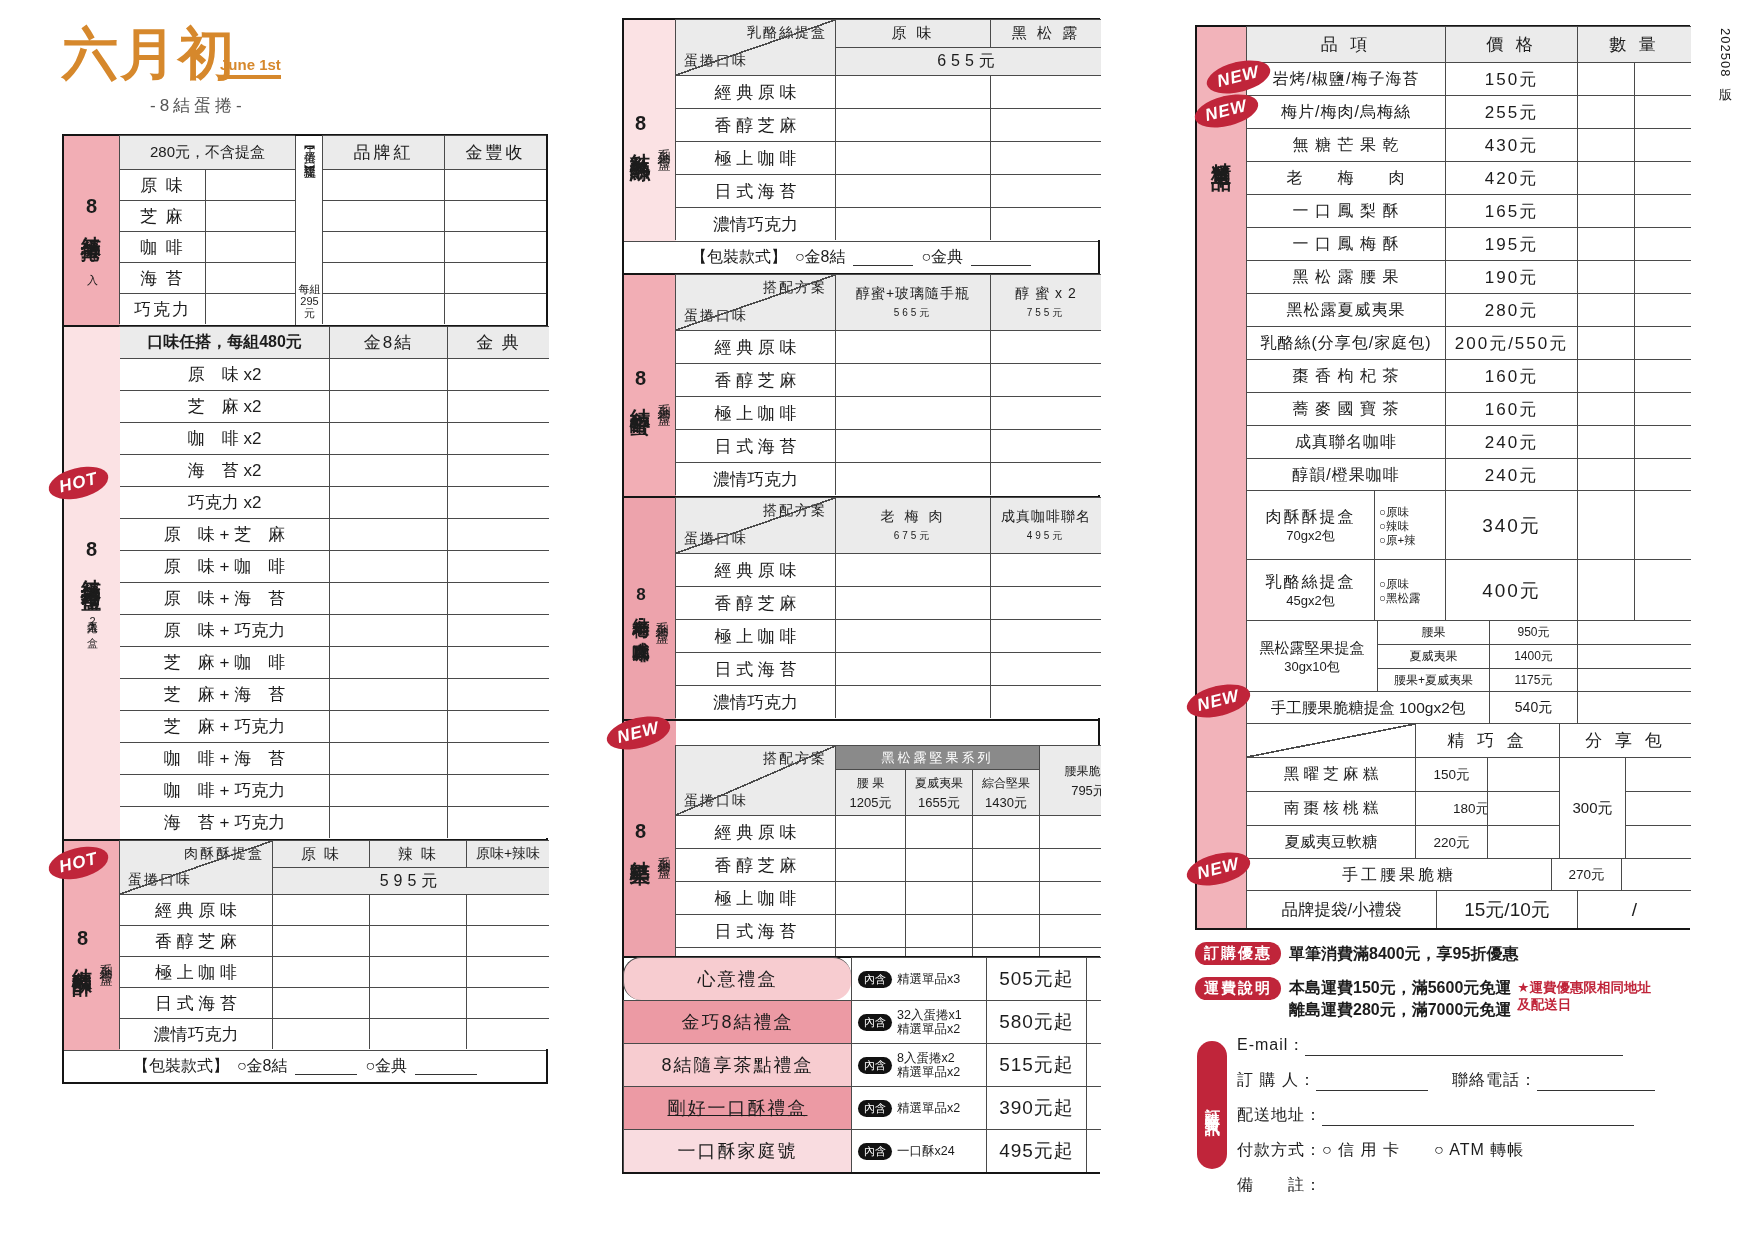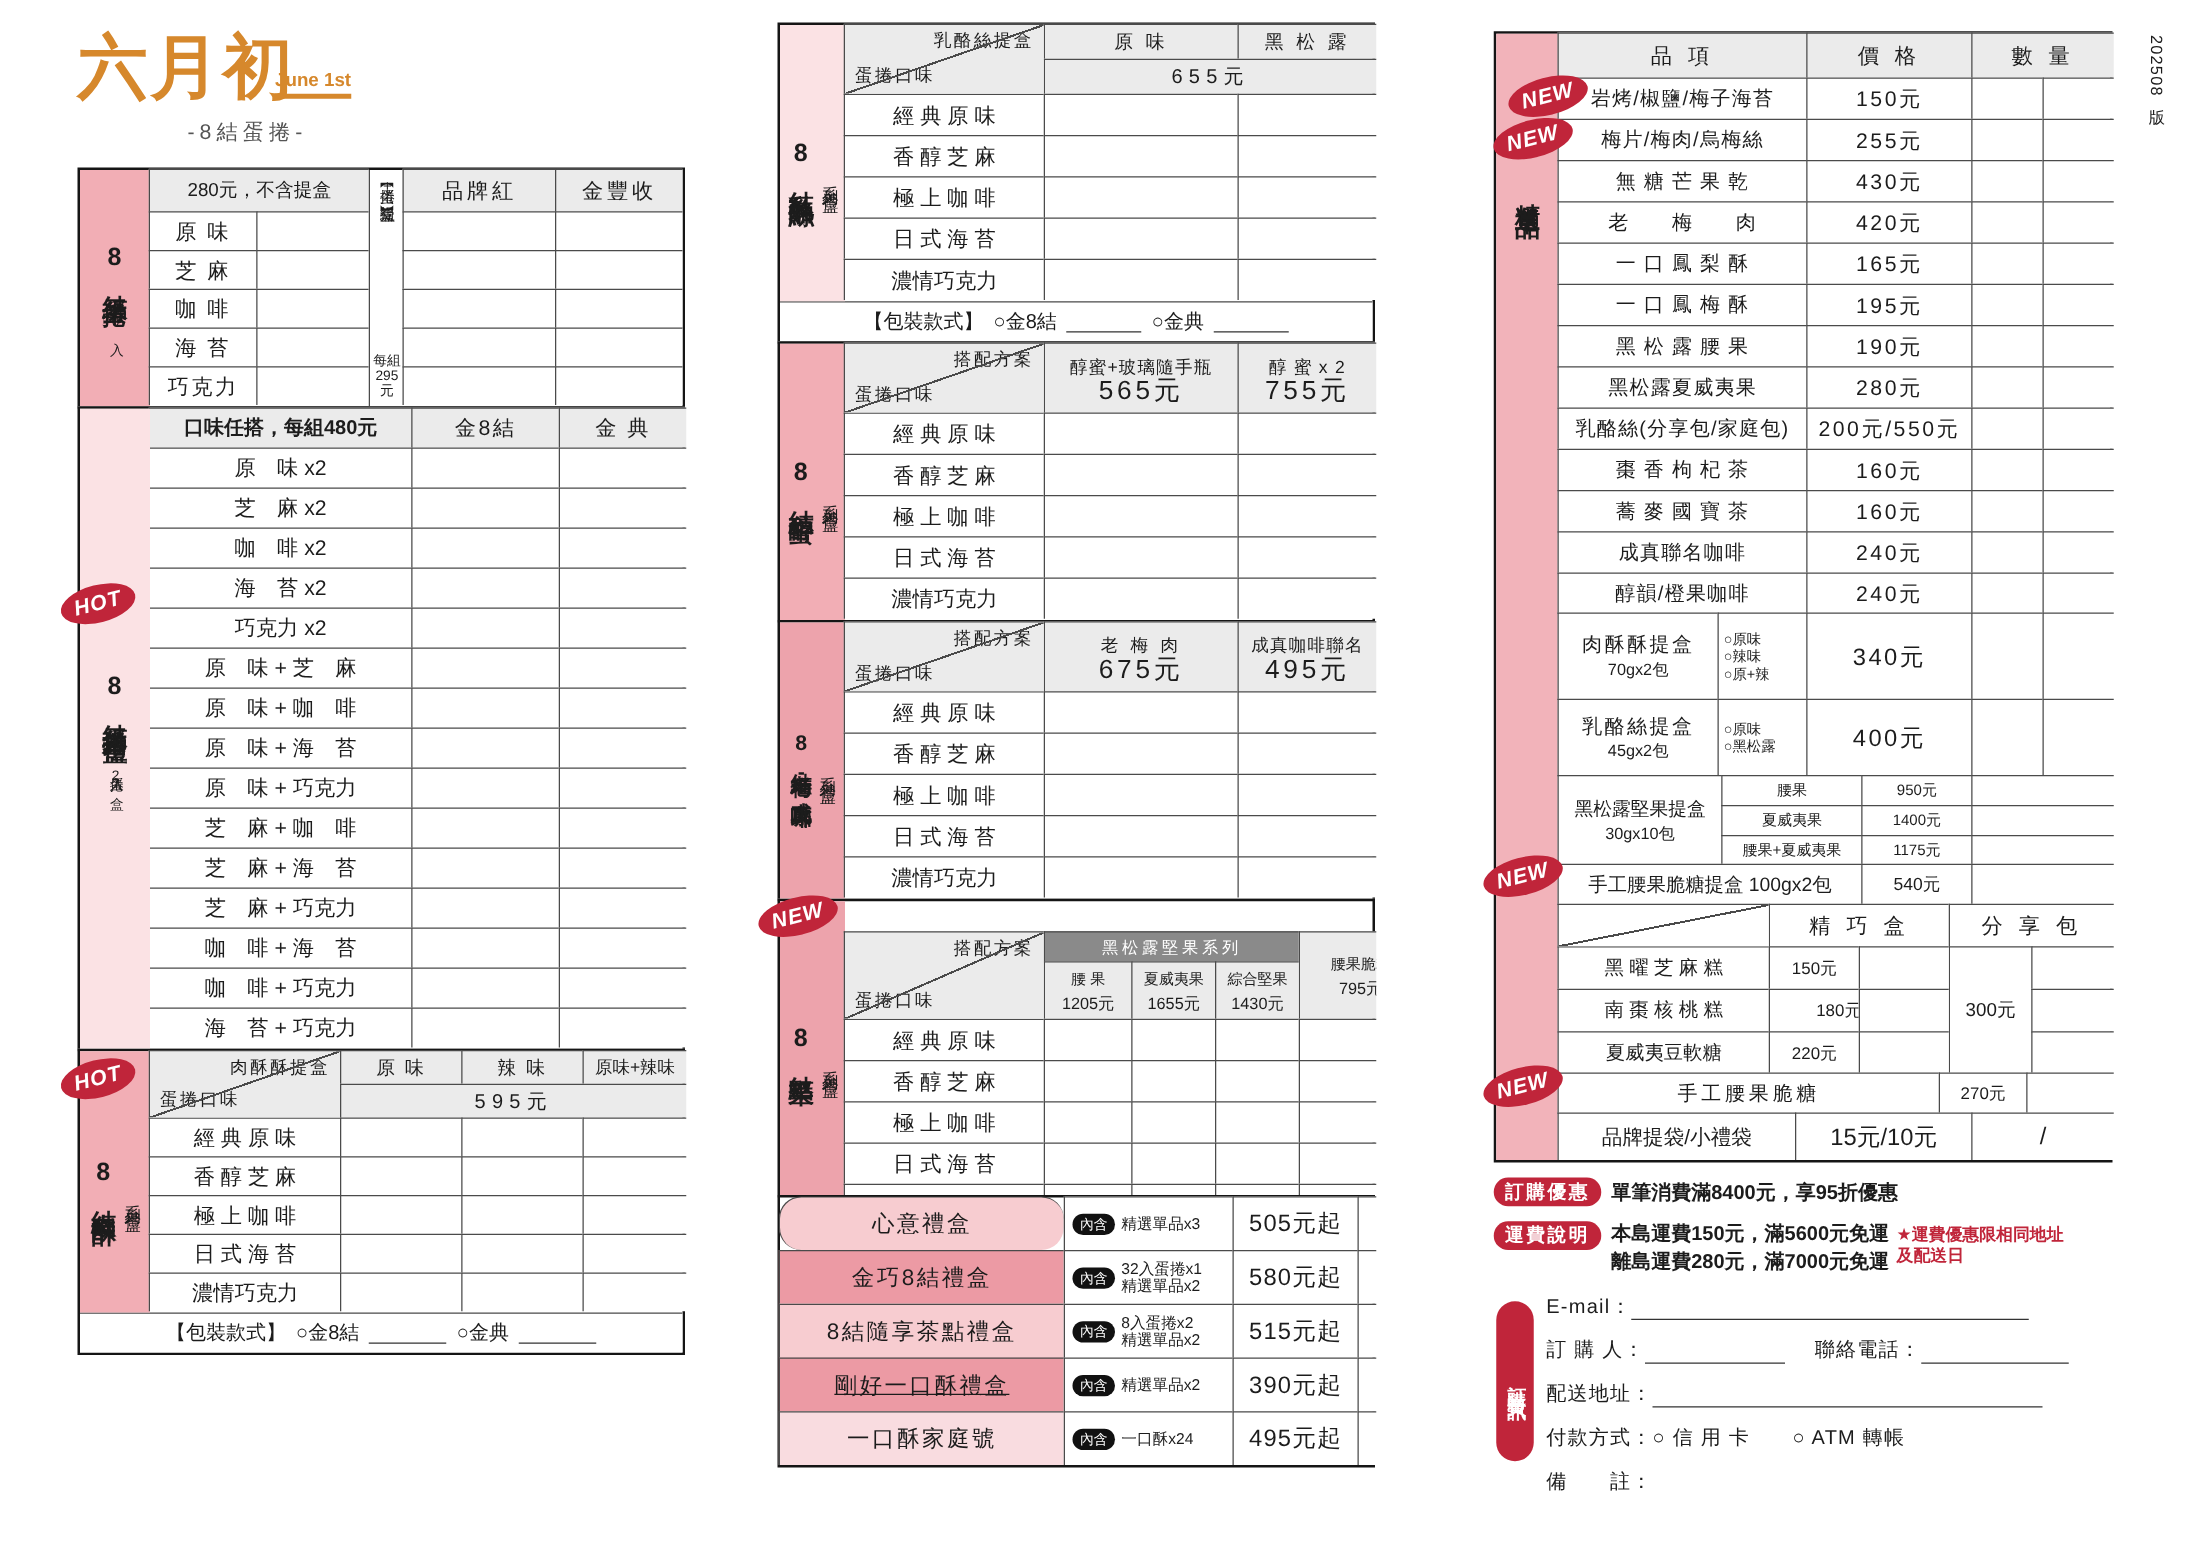--- a/index.html
+++ b/index.html
@@ -64,21 +64,21 @@
   .vstrip .vtext{font-size:12px;letter-spacing:0;}
   .vstrip .mini{font-size:11px;text-align:center;line-height:12px;}
 
   
   .cA .side{width:52px;background:#fbe2e4;}
   .cB .side{width:52px;background:#f2aeb5;}
   .cC .side,.cD .side{width:52px;background:#eda3ac;}
   .band{background:#8a8a8a;color:#fff;font-size:13px;letter-spacing:3px;}
   .two{flex-direction:column;line-height:19px;}
   .two .l1{font-size:14px;letter-spacing:1px;}
-  .two .l2{font-size:21px;letter-spacing:3px;}
+  .two .l2{font-size:10px;letter-spacing:3px;}
   .nut .l1{font-size:12px;letter-spacing:0;}
   .nut .l2{font-size:13px;letter-spacing:0;}
 
   
   .gname{font-size:18px;letter-spacing:2px;}
   .gr:nth-child(1) .gname{background:#f7ccd0;border-radius:18px;}
   .gr:nth-child(2) .gname{background:#ec9aa4;}
   .gr:nth-child(3) .gname{background:#f7ccd0;}
   .gr:nth-child(4) .gname{background:#ec9aa4;text-decoration:underline;}
   .gr:nth-child(5) .gname{background:#f9dce0;}

